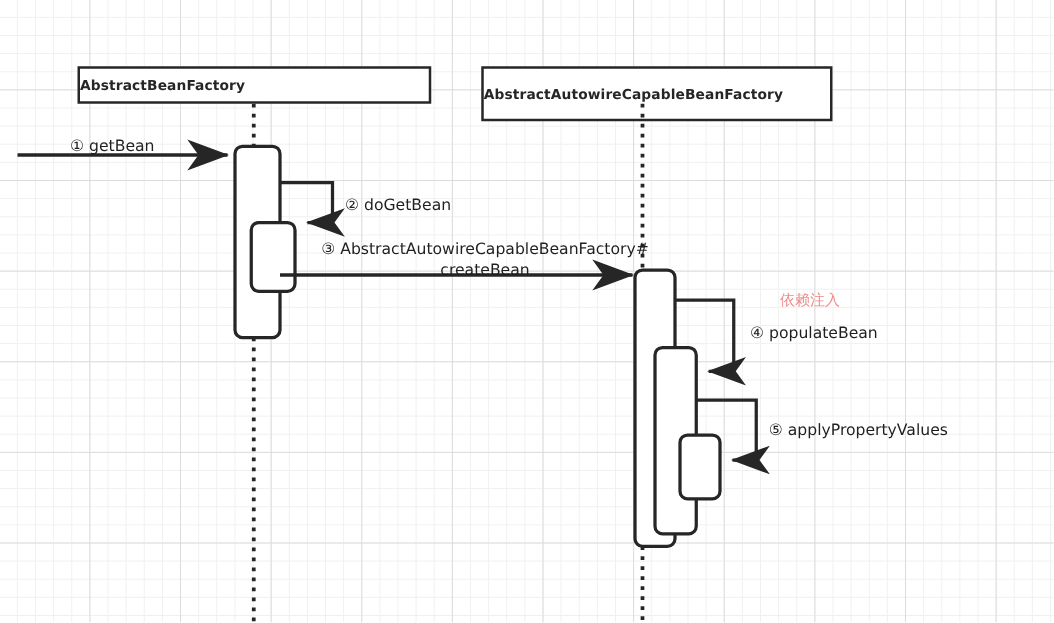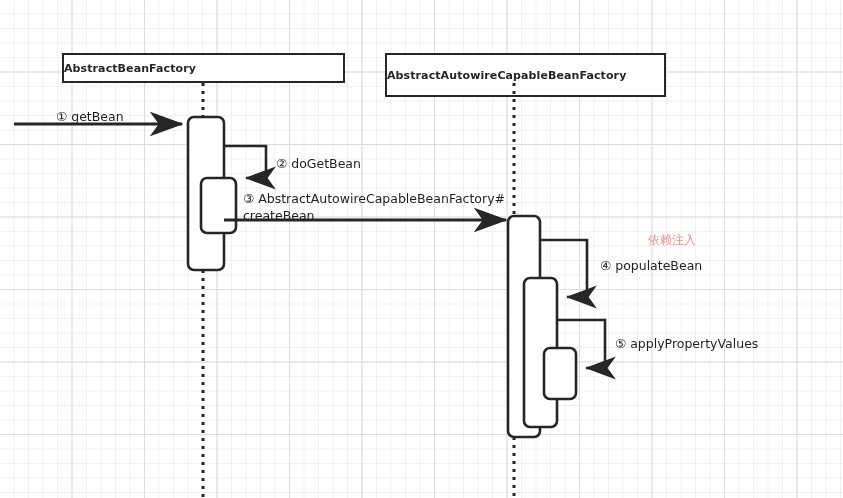--- a/index.html
+++ b/index.html
@@ -46,28 +46,28 @@
   .msg-label {
     position: absolute;
     color: #1f1f1f;
     font-weight: normal;
     font-size: 12.5px;
     white-space: nowrap;
     line-height: 17px;
   }
   .msg-label.two-line {
     white-space: normal;
+    text-align: center;
   }
   .note-red {
     position: absolute;
     color: #f08a8a;
     font-size: 12px;
     font-weight: normal;
     white-space: nowrap;
-    margin-left: 24px;
   }
 </style>
 </head>
 <body>
 
 <div id="canvas">
 
   <div class="participant-box" style="left:62px; top:53px; width:283px; height:30px;">
     <span>AbstractBeanFactory</span>
   </div>

